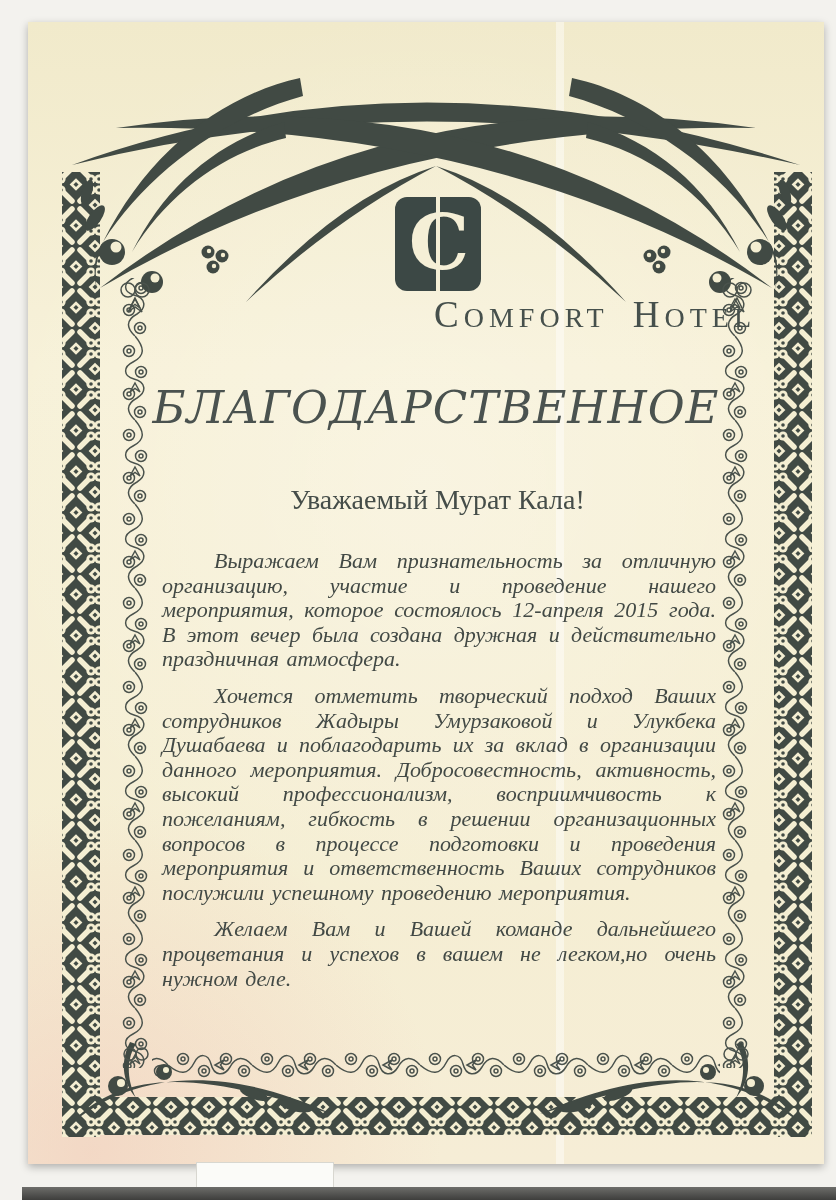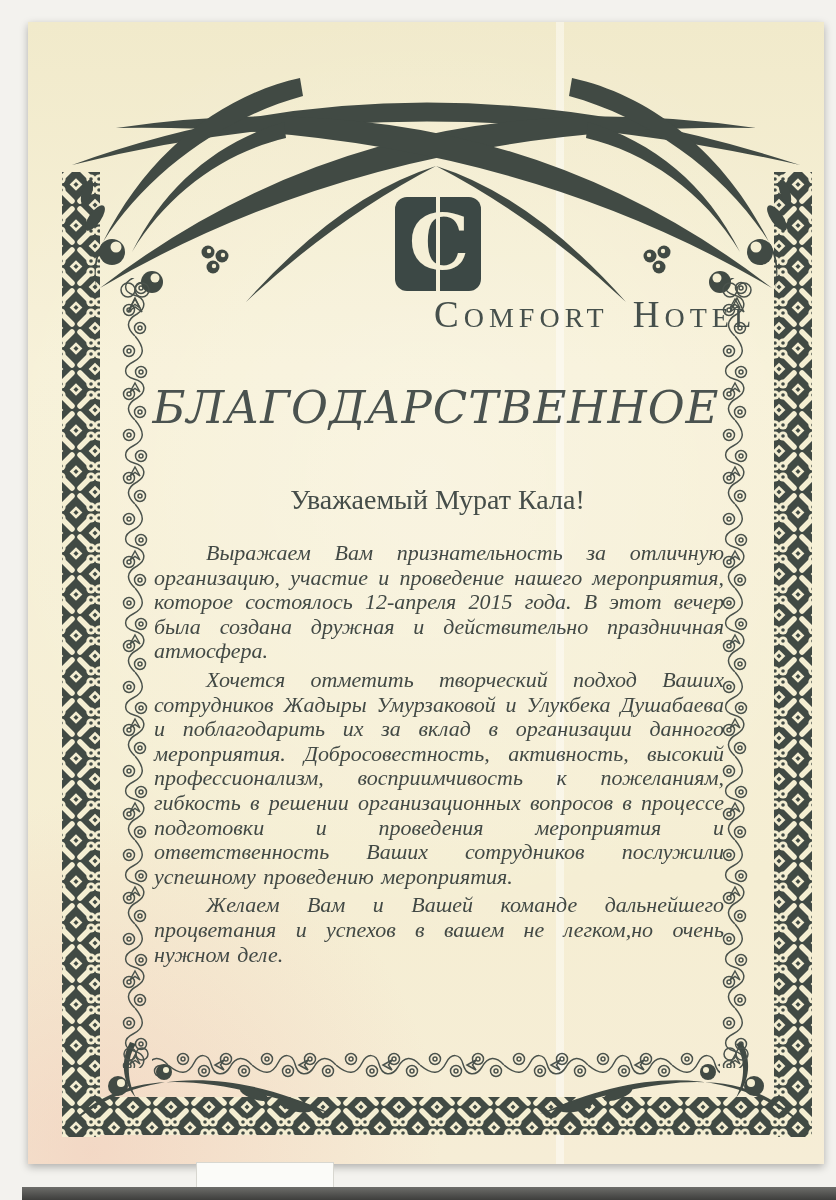--- a/index.html
+++ b/index.html
@@ -37,21 +37,21 @@
   .title{position:absolute;left:98px;top:360px;width:676px;text-align:center;
     font-family:"DejaVu Serif","Liberation Serif",serif;
     font-style:italic;font-weight:400;color:#4a524f;
     font-size:45px;line-height:54px;letter-spacing:1px;margin-top:21px;}
   .salutation{position:absolute;left:150px;top:484px;width:575px;text-align:center;
     font-size:28px;color:#454d49;}
 
   .letter-body{position:absolute;left:150px;top:537px;width:578px;
     font-style:italic;font-size:22px;line-height:24.6px;color:#42494&#53;;
     color:#424945;text-align:justify;}
-  .letter-body p{margin:4px;text-indent:52px;word-spacing:2px;}
+  .letter-body p{margin:12px;text-indent:52px;word-spacing:2px;}
 
   .closing{position:absolute;left:168px;top:962px;font-style:italic;
     font-size:22px;line-height:25px;color:#454c48;}
   .place-date{position:absolute;left:190px;top:1018px;width:575px;text-align:center;
     font-style:italic;font-size:22px;color:#454c48;}
 </style>
 </head>
 <body>
 
 <div class="page">

